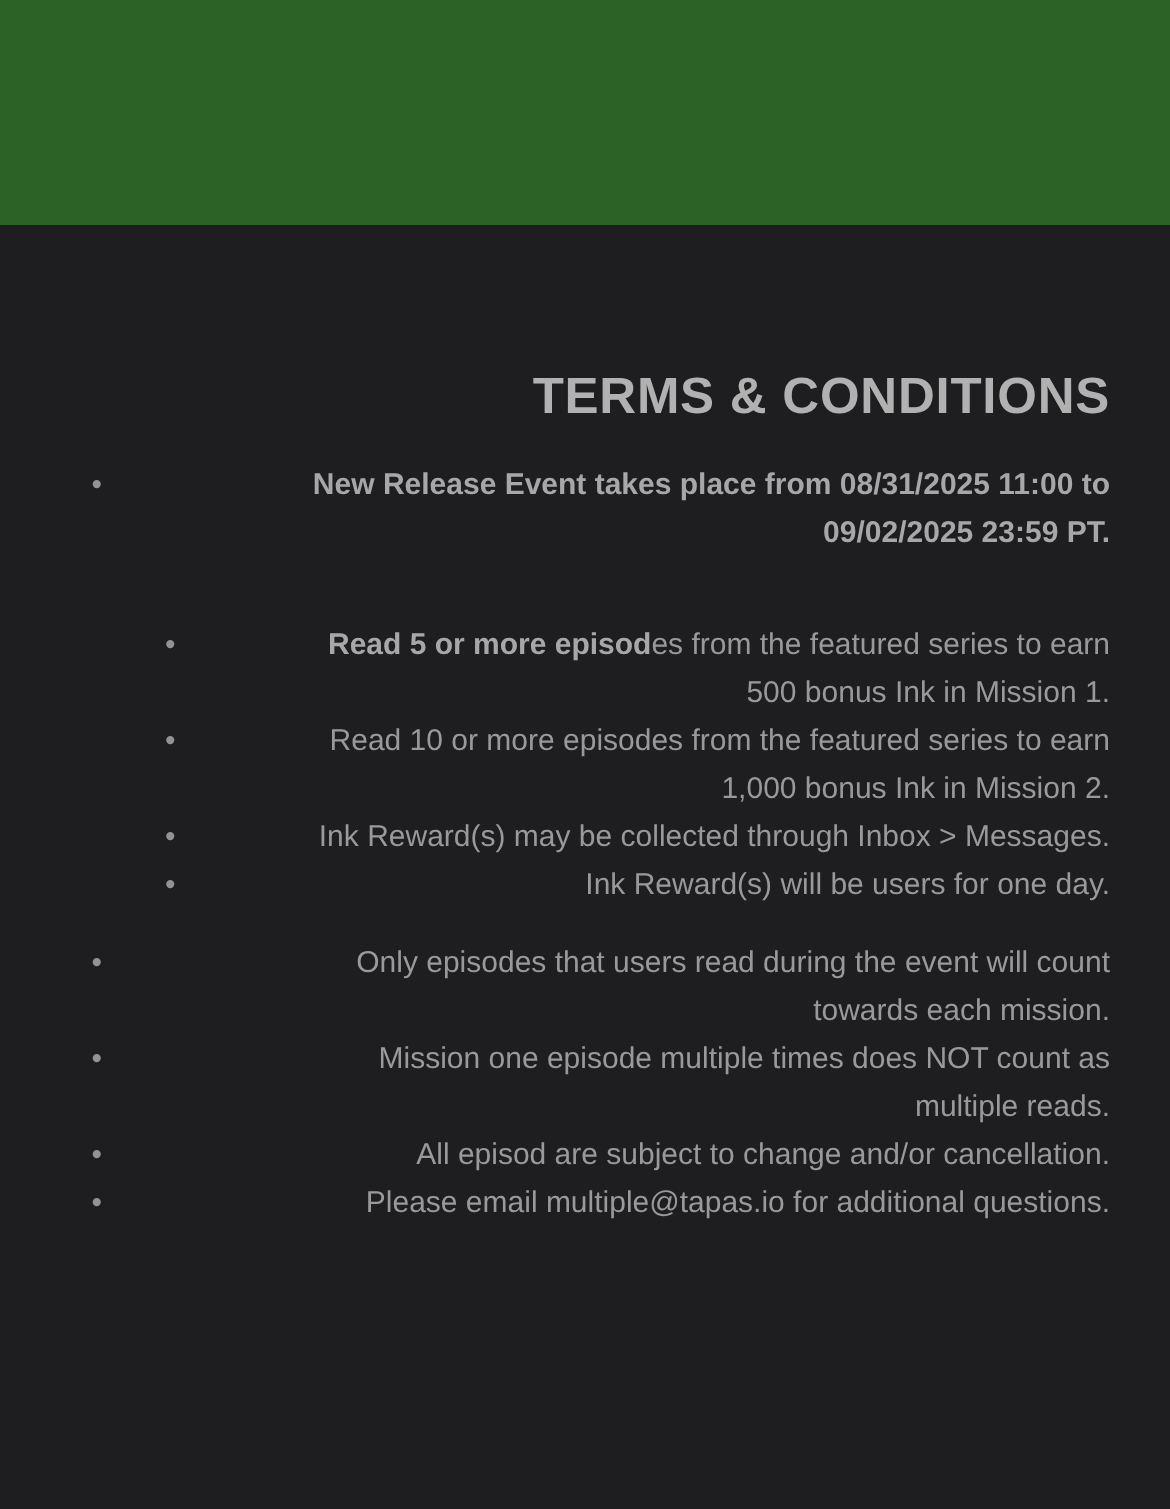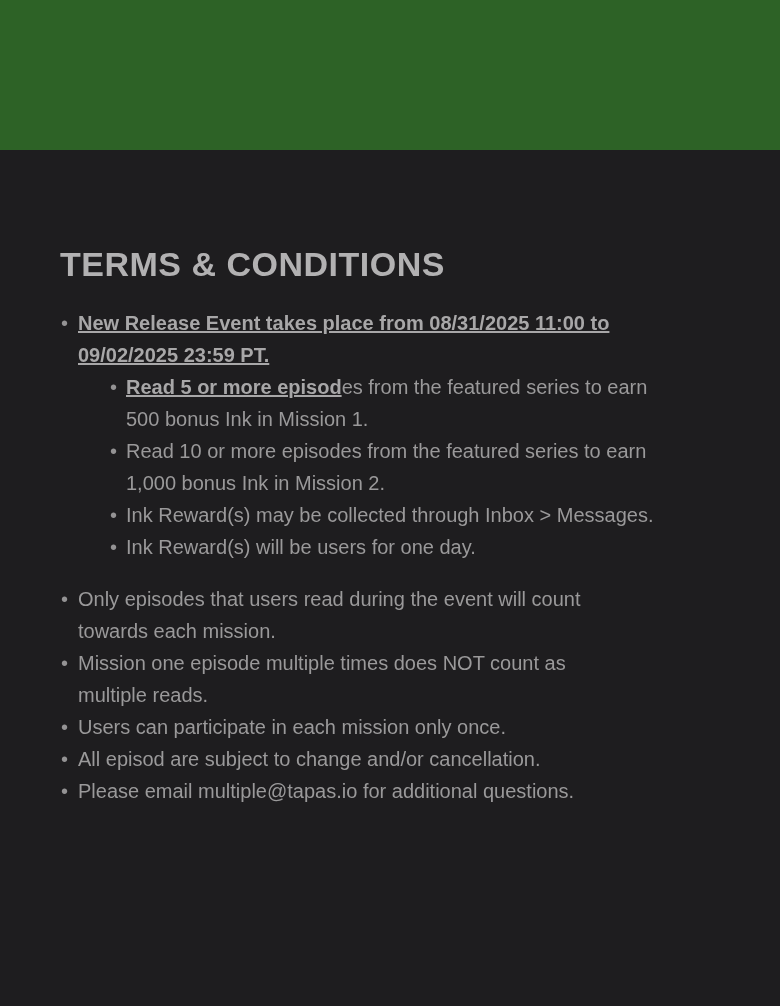--- a/index.html
+++ b/index.html
@@ -3,21 +3,21 @@
 <meta charset="utf-8">
 <style>
   :root {
     --banner-green: #2d6226;
     --page-bg: #1e1d1f;
     --heading-color: #b2b1b2;
     --body-color: #9a999a;
     --bold-color: #a8a7a8;
     --bullet-color: #949394;
   }
-  * { margin: 0; padding: 0; box-sizing: border-box; }
+  * { margin: 0; padding: 0; box-sizing: border-box; text-align: right; }
   html, body {
     width: 780px;
     height: 1006px;
     background: var(--page-bg);
     font-family: "Liberation Sans", "DejaVu Sans", sans-serif;
     overflow: hidden;
   }
   .banner {
     width: 780px;
     height: 150px;
@@ -47,41 +47,41 @@
   ul.tc-list > li::before {
     content: "\2022";
     position: absolute;
     left: 1px;
     top: 0;
     color: var(--bullet-color);
   }
   ul.sub-list {
     list-style: none;
     margin-left: 32px;
+    margin-top: 43px;
   }
   ul.sub-list > li {
     position: relative;
     padding-left: 16px;
   }
   ul.sub-list > li::before {
     content: "\2022";
     position: absolute;
     left: 0;
     top: 0;
     color: var(--bullet-color);
   }
   .li-text {
     white-space: pre-line;
     color: var(--body-color);
   }
   .li-bold {
     white-space: pre-line;
     font-weight: 700;
     color: var(--bold-color);
-    text-decoration: underline;
   }
   li.gap-before {
     margin-top: 20px;
   }
 </style>
 </head>
 <body>
 
 <div class="banner"></div>
 
@@ -97,17 +97,16 @@
         <li><span class="li-bold"></span><span class="li-text">Read 10 or more episodes from the featured series to earn
 1,000 bonus Ink in Mission 2.</span></li>
         <li><span class="li-bold"></span><span class="li-text">Ink Reward(s) may be collected through Inbox &gt; Messages.</span></li>
         <li><span class="li-bold"></span><span class="li-text">Ink Reward(s) will be users for one day.</span></li>
       </ul>
     </li>
     <li class="gap-before"><span class="li-text">Only episodes that users read during the event will count
 towards each mission.</span></li>
     <li><span class="li-text">Mission one episode multiple times does NOT count as
 multiple reads.</span></li>
-    <li><span class="li-text">Users can participate in each mission only once.</span></li>
     <li><span class="li-text">All episod are subject to change and/or cancellation.</span></li>
     <li><span class="li-text">Please email multiple@tapas.io for additional questions.</span></li>
   </ul>
 </main>
 
 </body></html>

